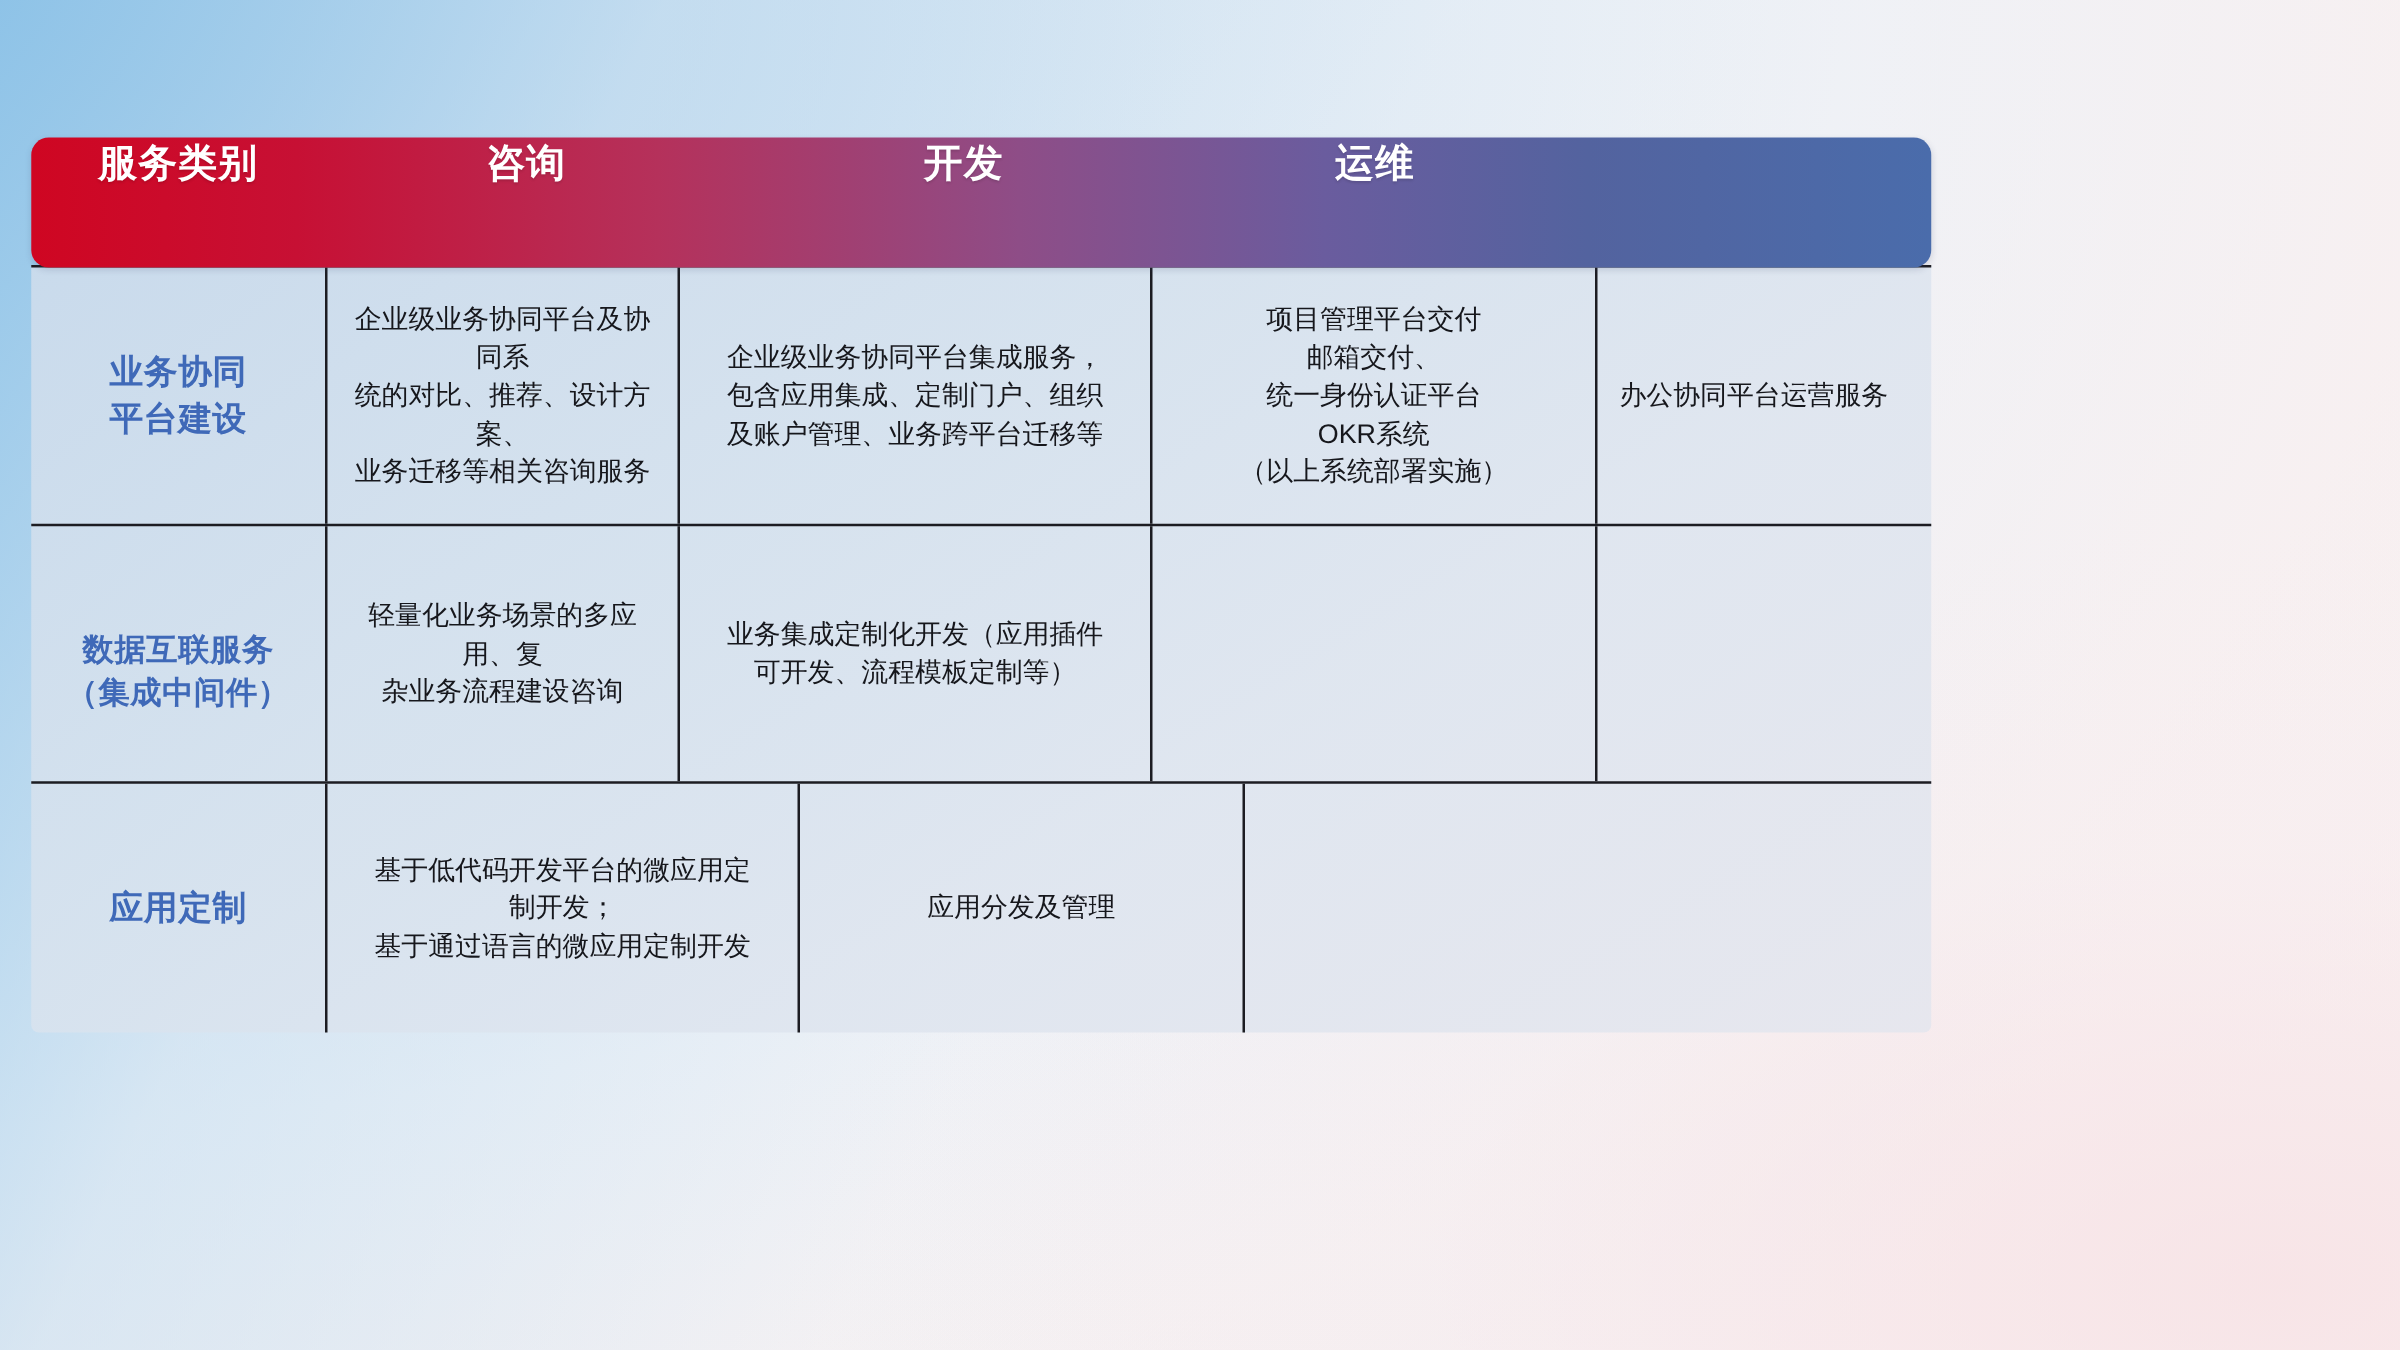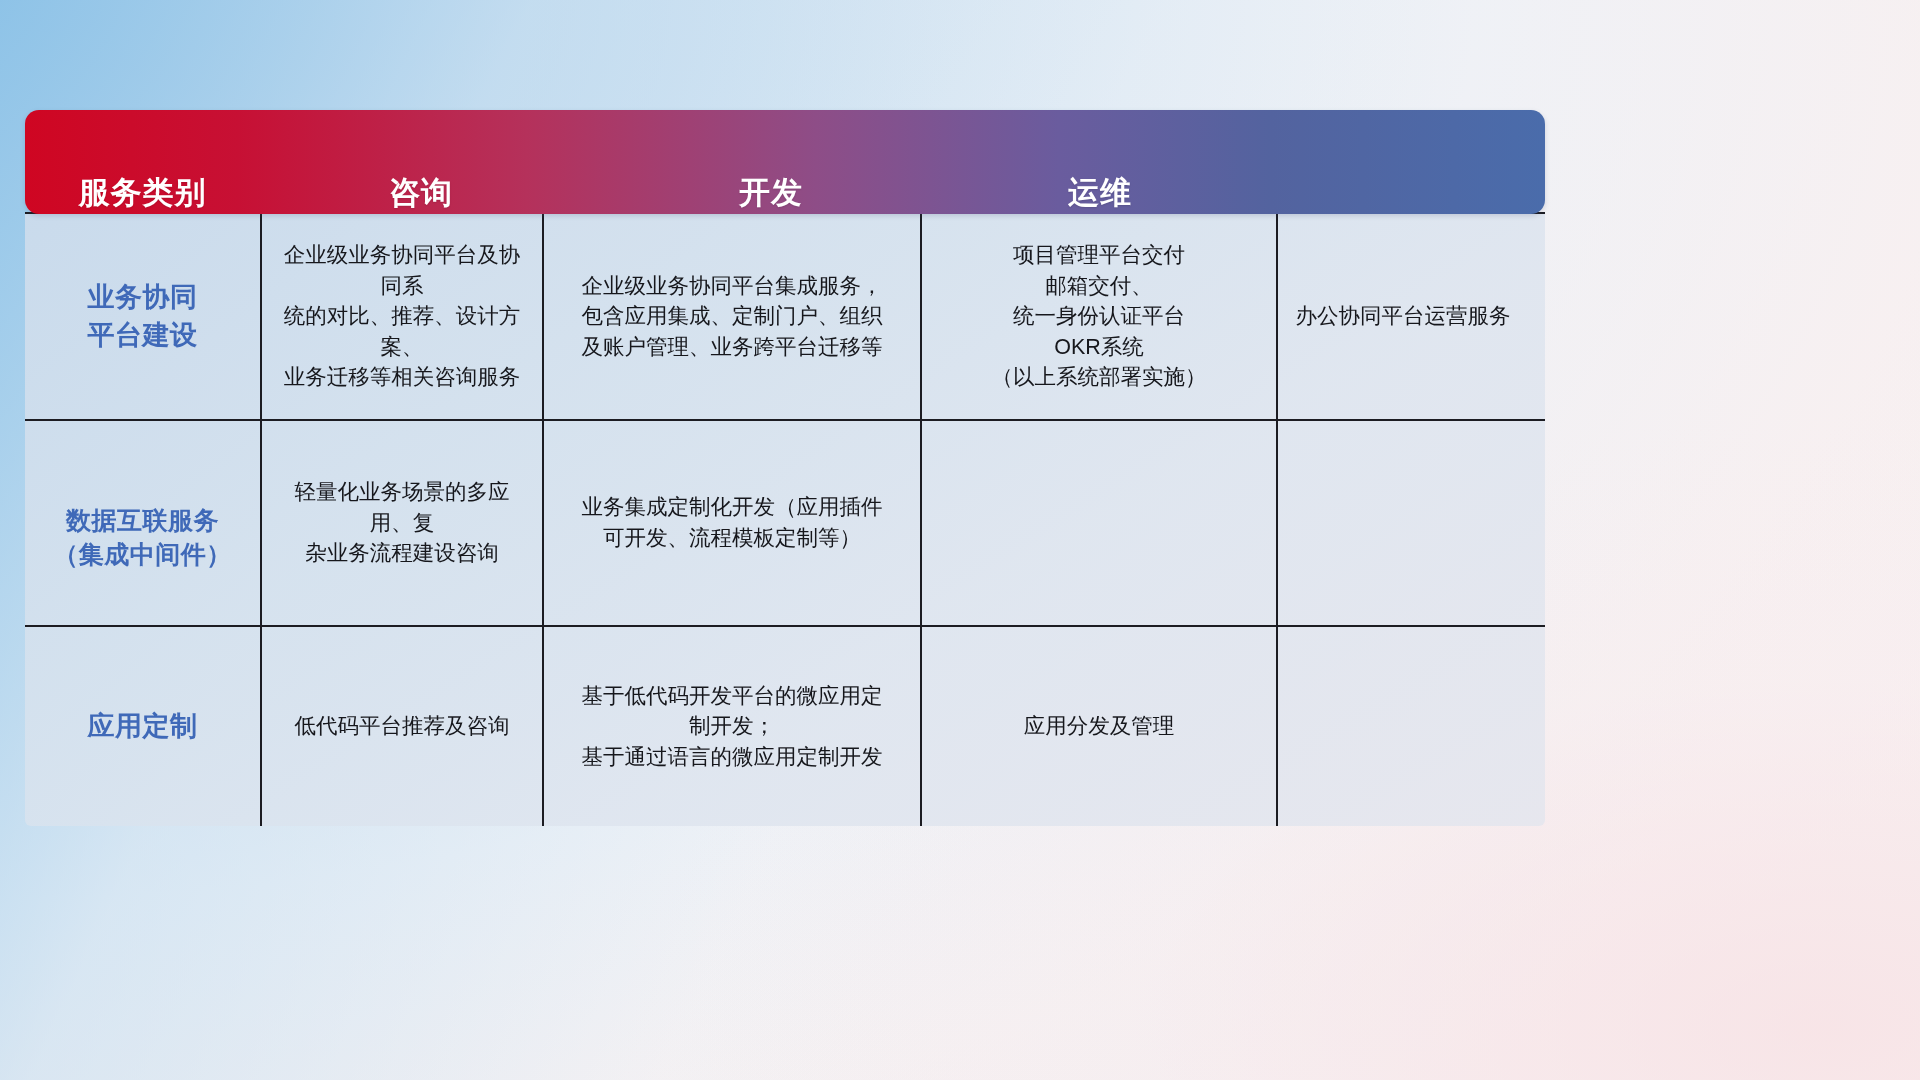--- a/index.html
+++ b/index.html
@@ -29,21 +29,21 @@
     position:absolute;
     left:25px;top:110px;width:1520px;height:665px;
   }
 
   .thead{
     position:relative;
     height:104px;
     border-radius:14px;
     background:linear-gradient(90deg,#cf0622 0%,#c71034 14%,#b5315b 33%,#8e4d87 52%,#6a5c9e 68%,#53639f 82%,#4a6cab 100%);
     display:flex;
-    align-items:flex-end;
+    align-items:flex-start;
     box-shadow:0 2px 5px rgba(60,70,110,0.18);
     z-index:3;
   }
   .th{
     color:#ffffff;
     font-size:31px;
     font-weight:bold;
     text-align:center;
     letter-spacing:1px;
     text-shadow:0 1px 2px rgba(0,0,0,0.12);
@@ -145,21 +145,20 @@
       <div class="td c1 nl">轻量化业务场景的多应用、复
 杂业务流程建设咨询</div>
       <div class="td c2 nl">业务集成定制化开发（应用插件
 可开发、流程模板定制等）</div>
       <div class="td c3 nl"></div>
       <div class="td c4 nl"></div>
     </div>
 
     <div class="trow r2">
       <div class="td cat c0 nl">应用定制</div>
-      <div class="td c1 nl">低代码平台推荐及咨询</div>
       <div class="td c2 nl">基于低代码开发平台的微应用定
 制开发；
 基于通过语言的微应用定制开发</div>
       <div class="td c3 nl">应用分发及管理</div>
       <div class="td c4 nl"></div>
     </div>
 
   </div>
 </div>
 

